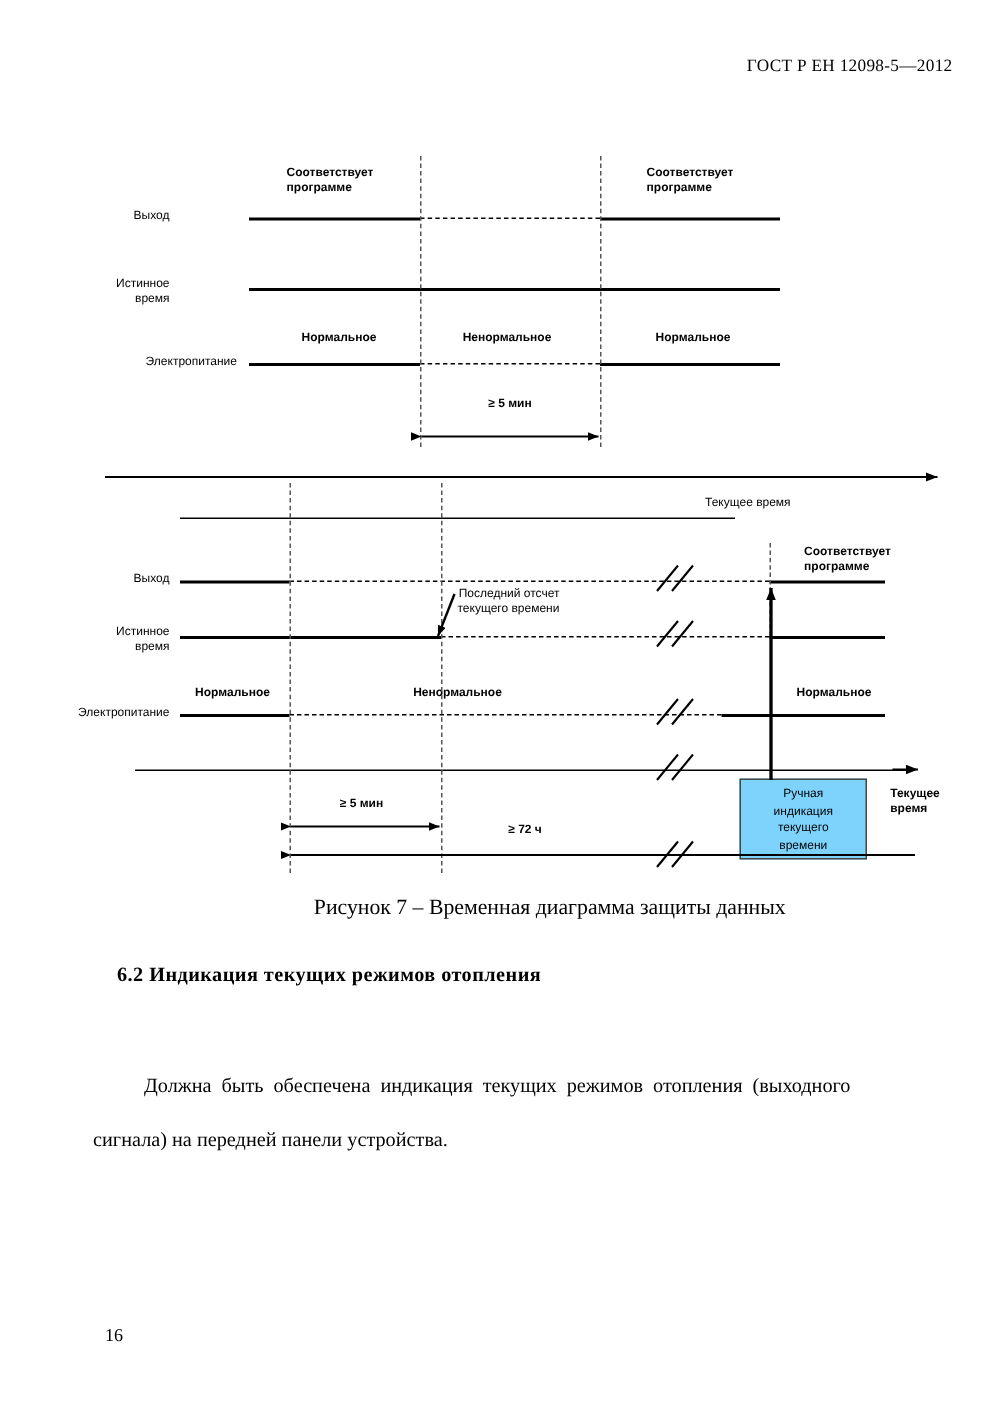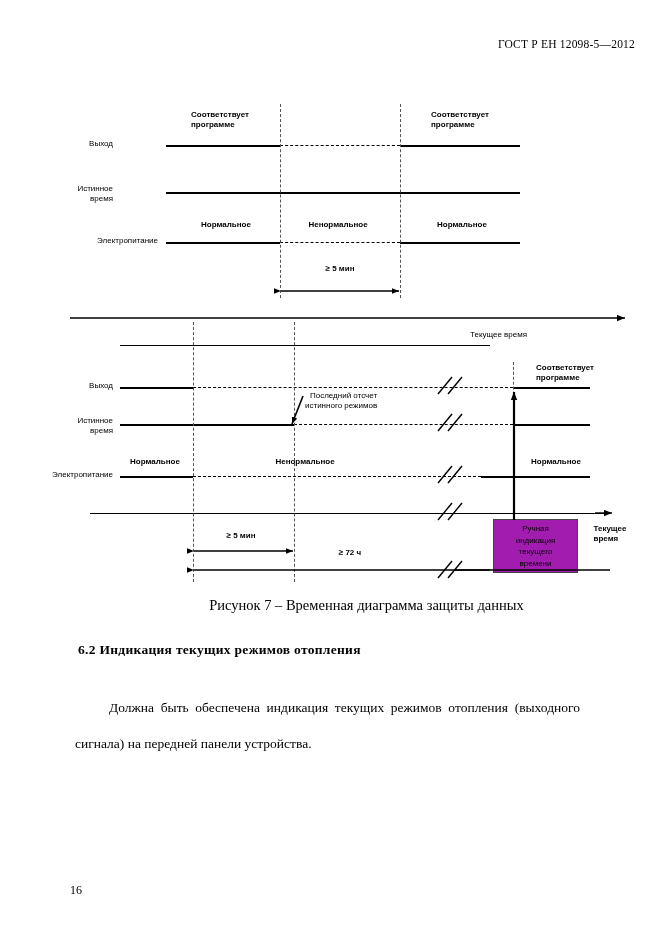--- a/index.html
+++ b/index.html
@@ -78,21 +78,21 @@
     text-indent: 34px;
   }
   .pagenum {
     position: absolute;
     font-family: "Liberation Serif", "DejaVu Serif", serif;
     font-size: 12px;
   }
   .manbox {
     position: absolute;
     border: 1.2px solid #444;
-    background: #a21caf;
+    background: #7dd3fc;
     font-family: "Liberation Sans", "DejaVu Sans", sans-serif;
     font-size: 8px;
     line-height: 11.5px;
     text-align: center;
     display: flex;
     align-items: center;
     justify-content: center;
     box-sizing: border-box;
   }
   svg.overlay {
@@ -161,21 +161,21 @@
       <div>программе</div>
     </div>
 
     <div class="dlabel" style="left:113px; top:381px; transform:translateX(-100%);">Выход</div>
     <div class="hline" style="left:120px; top:387px; width:73px;"></div>
     <div class="dashline" style="left:193px; top:387px; width:320px;"></div>
     <div class="hline" style="left:513px; top:387px; width:77px;"></div>
 
     <div class="dlabel" style="left:305px; top:391px;">
       <div>Последний отсчет</div>
-      <div>истинного режимов</div>
+      <div>текущего времени</div>
     </div>
 
     <div class="dlabel" style="left:113px; top:416px; transform:translateX(-100%); text-align:right;">
       <div>Истинное</div>
       <div>время</div>
     </div>
     <div class="hline" style="left:120px; top:424px; width:174px;"></div>
     <div class="dashline" style="left:294px; top:424px; width:219px;"></div>
     <div class="hline" style="left:513px; top:424px; width:77px;"></div>
 
@@ -270,17 +270,17 @@
     <g>
       <line x1="194" y1="570" x2="490" y2="570" stroke="#000" stroke-width="1.4" marker-start="url(#ahs)"></line>
       <line x1="455" y1="570" x2="610" y2="570" stroke="#000" stroke-width="1.4"></line>
     </g>
   </svg>
 
   <div class="caption" style="top:597px;padding-left:36px;">Рисунок 7 – Временная диаграмма защиты данных</div>
 
   <div class="heading" style="left:78px; top:642px;">6.2 Индикация текущих режимов отопления</div>
 
-  <div class="para" style="left:62px; top:690px; width:505px;margin-left:13px;">Должна быть обеспечена индикация текущих режимов отопления (выходного сигнала) на передней панели устройства.</div>
+  <div class="para" style="left:62px; top:706px; width:505px;">Должна быть обеспечена индикация текущих режимов отопления (выходного сигнала) на передней панели устройства.</div>
 
   <div class="pagenum" style="left:70px; top:883px;">16</div>
 
 </div>
 
 </body></html>

